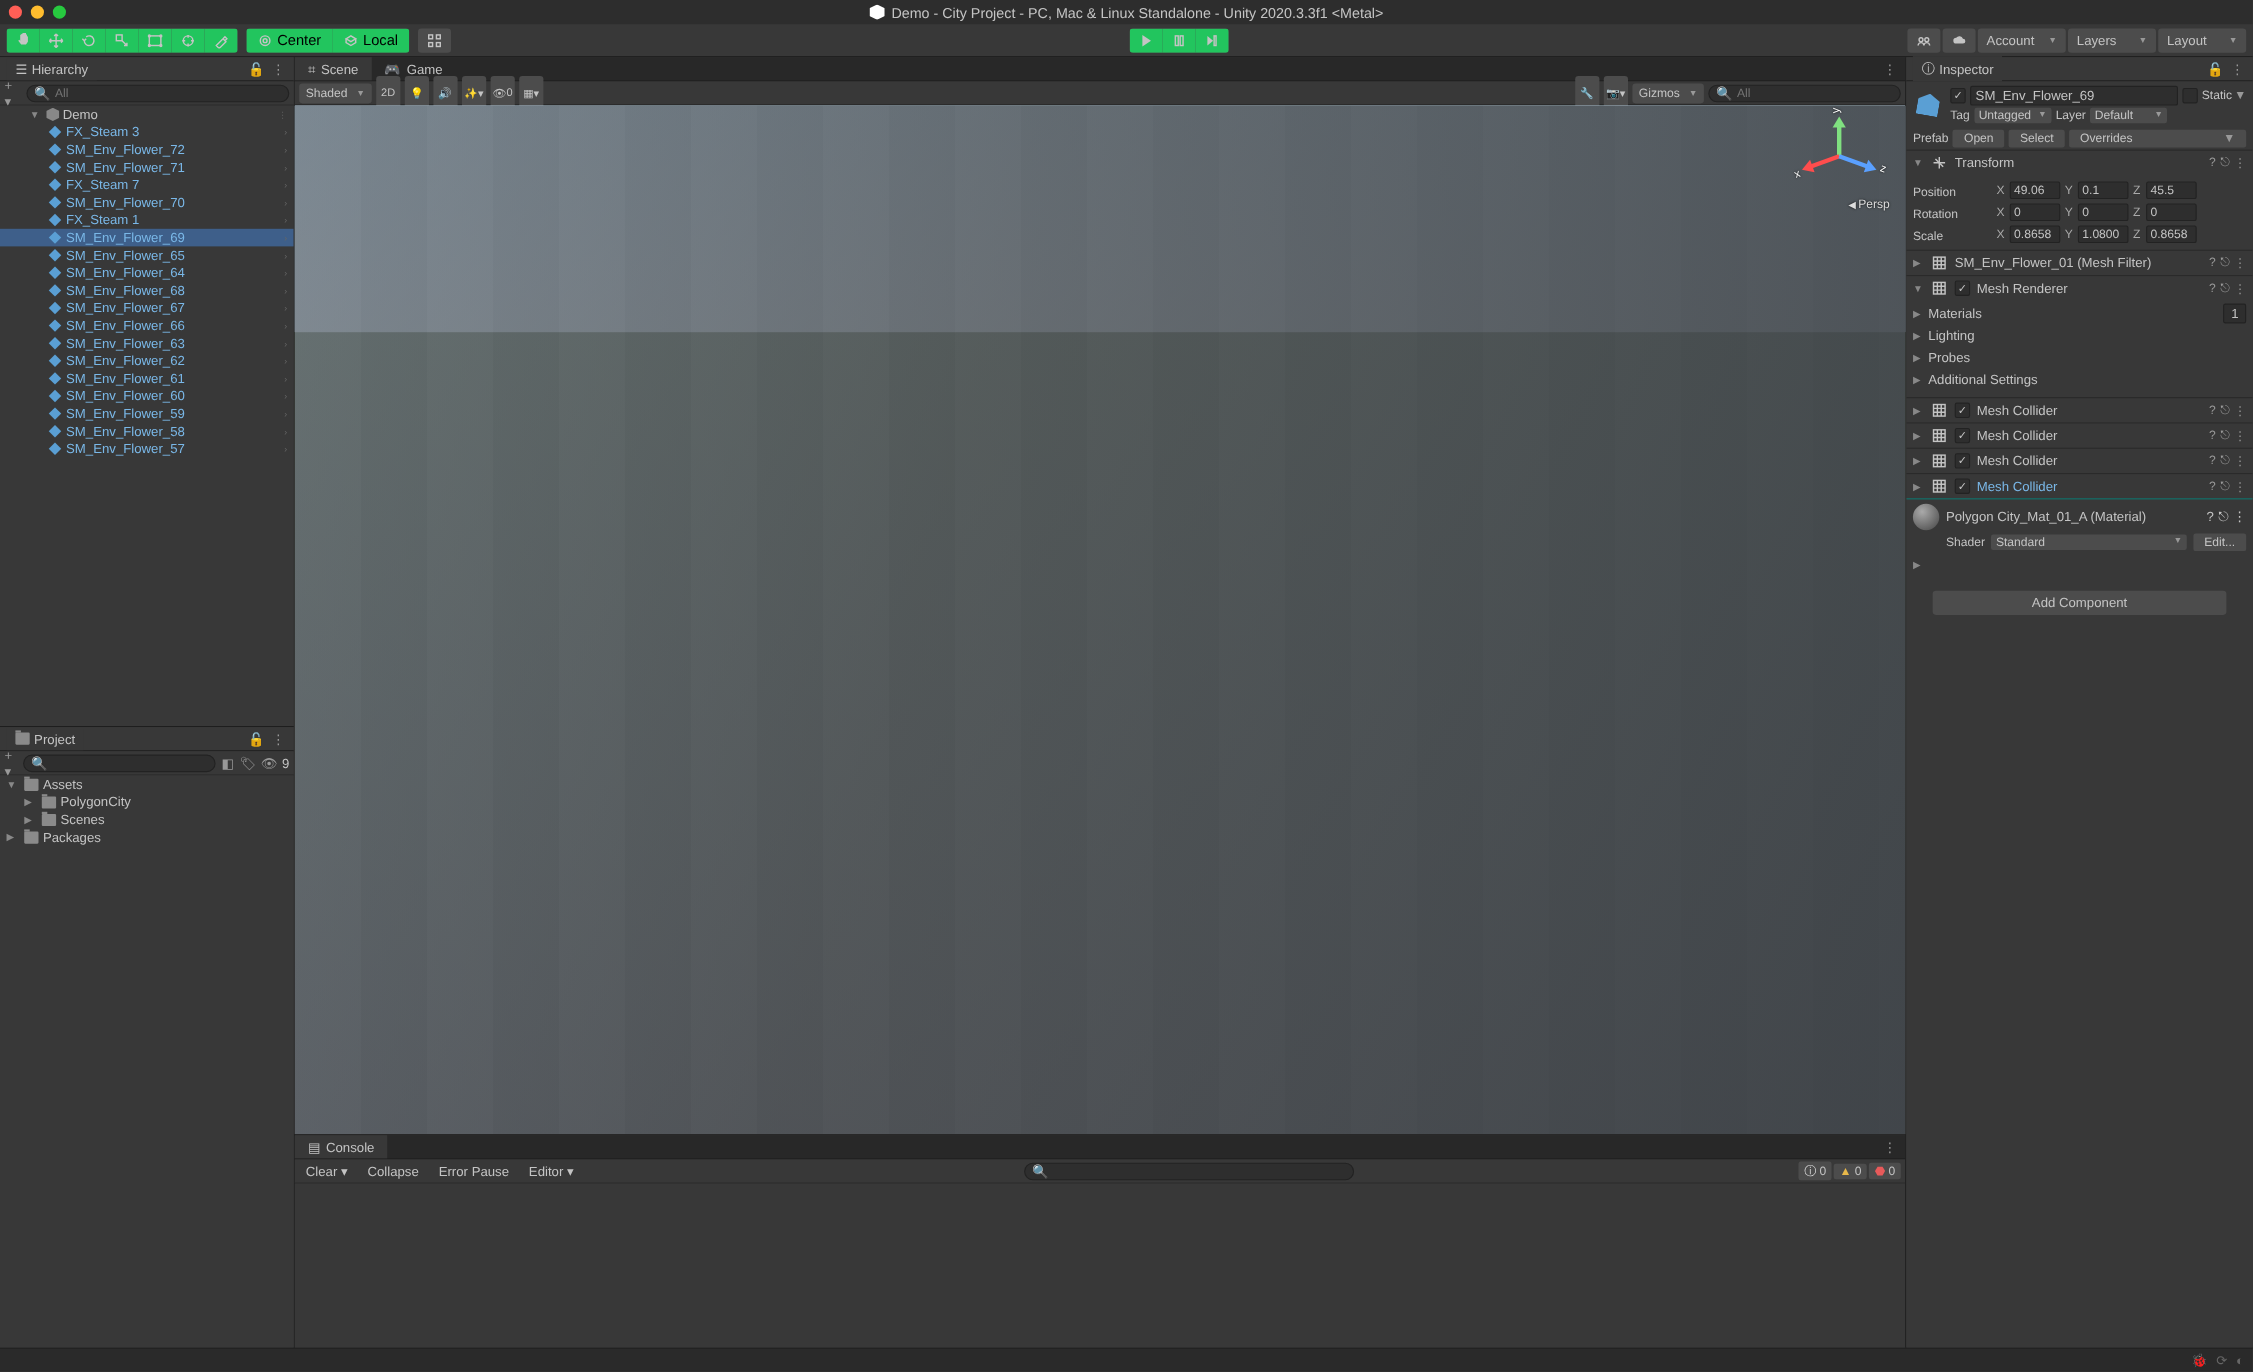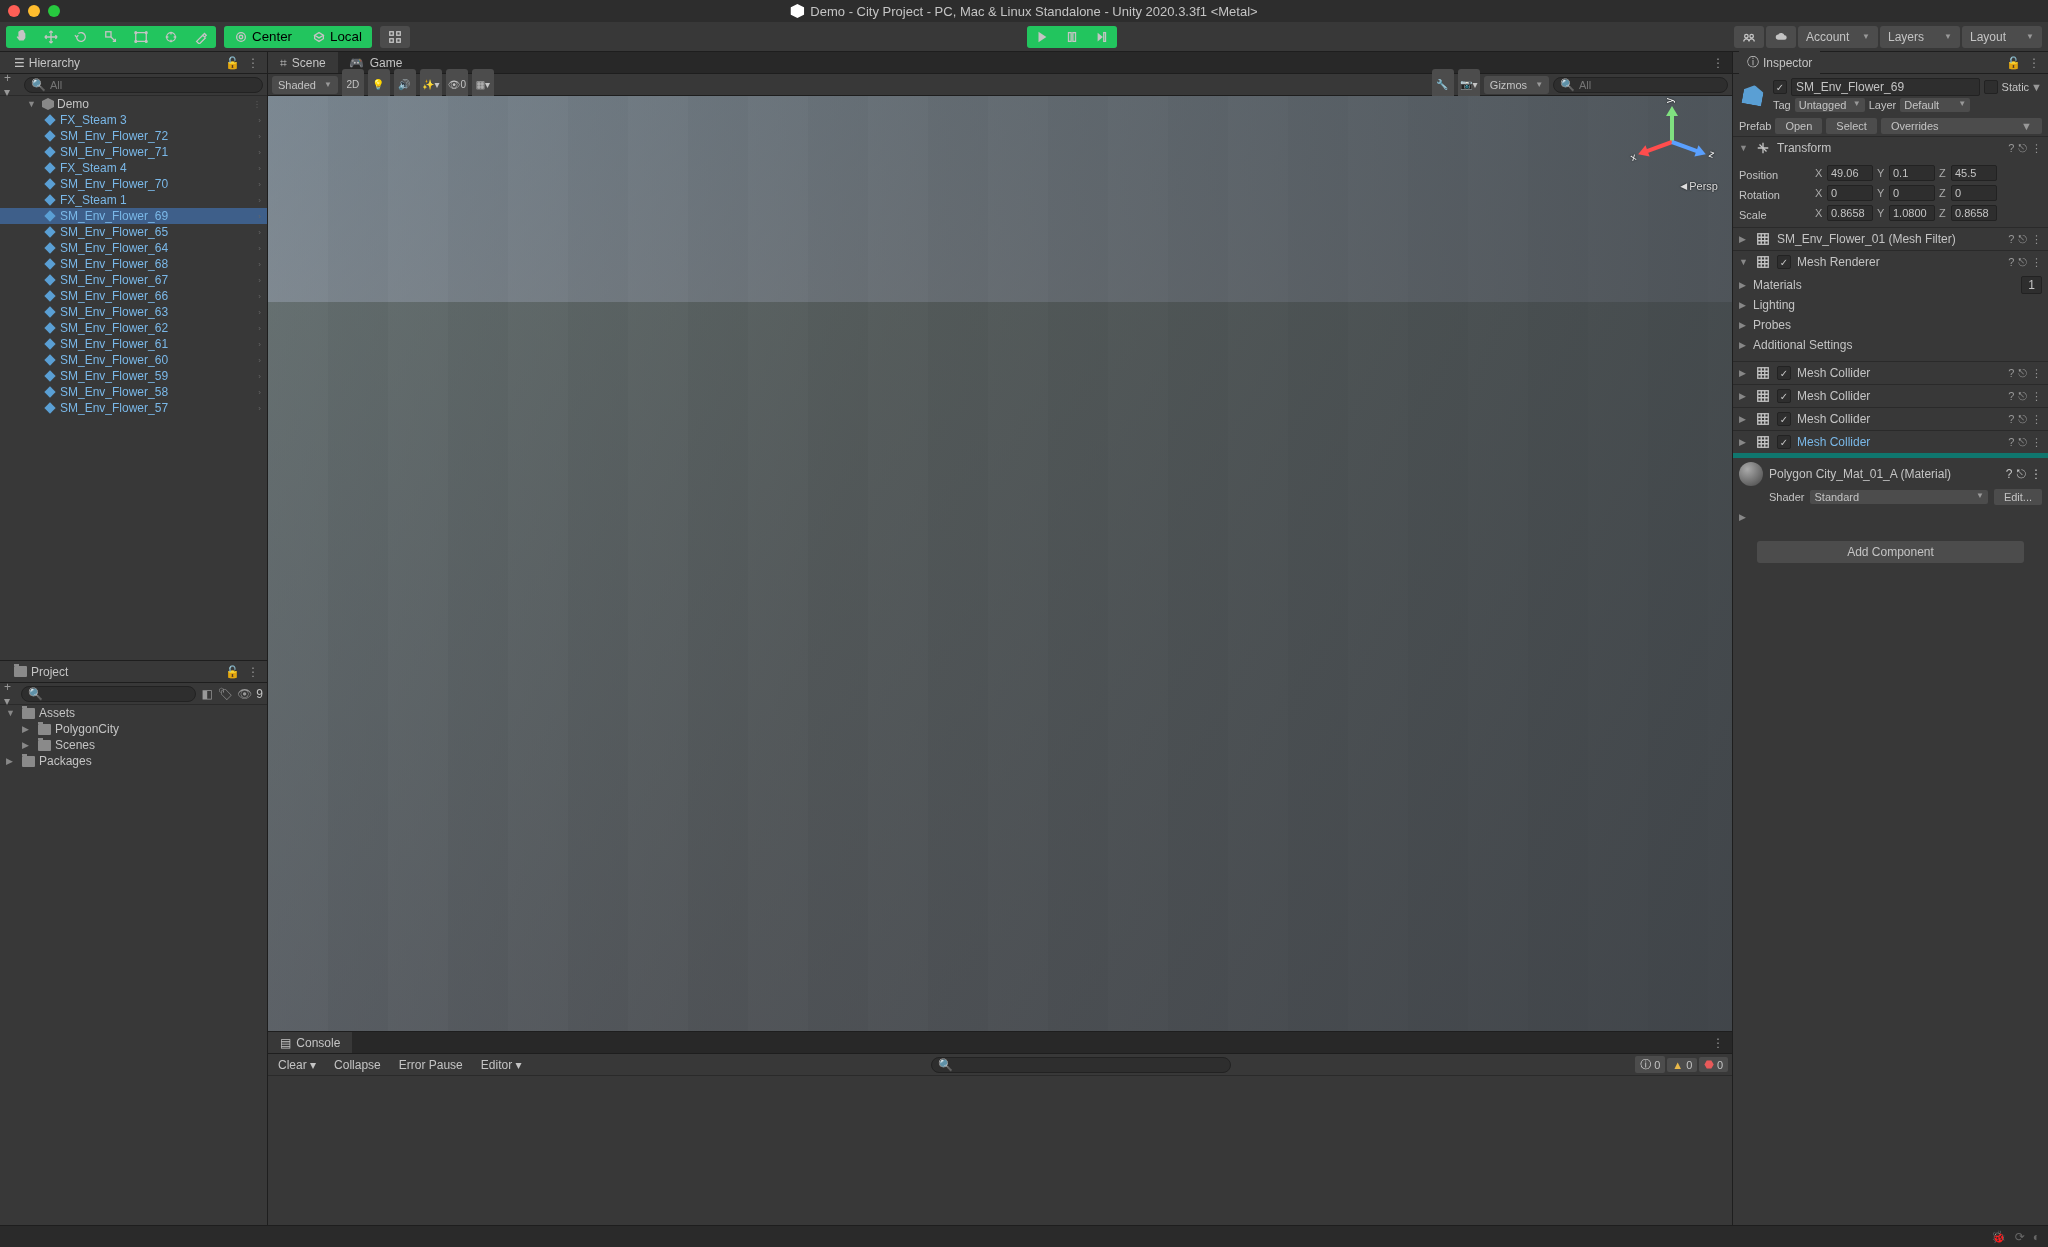--- a/index.html
+++ b/index.html
@@ -569,21 +569,21 @@
   background: #2e2e2e;
   border: 1px solid #222;
   border-radius: 2px;
   padding: 1px 6px;
   min-width: 20px;
   text-align: right;
 }
 
 
 .material-sec {
-  border-top: 5px solid #0f766e;
+  border-top: 1px solid #0f766e;
   padding: 4px 6px;
 }
 .mat-header {
   display: flex;
   align-items: center;
   gap: 6px;
 }
 .mat-sphere {
   width: 24px; height: 24px;
   border-radius: 50%;
@@ -811,21 +811,21 @@
             <span class="prefab-cube"></span>
           </span>
           <span class="label">SM_Env_Flower_71</span>
           <span class="chev">›</span>
         </div>
         <div class="tree-row">
           <span class="indent1"></span>
           <span class="prefab-icon">
             <span class="prefab-cube"></span>
           </span>
-          <span class="label">FX_Steam 4</span>
+          <span class="label">FX_Steam 7</span>
           <span class="chev">›</span>
         </div>
         <div class="tree-row">
           <span class="indent1"></span>
           <span class="prefab-icon">
             <span class="prefab-cube"></span>
           </span>
           <span class="label">SM_Env_Flower_70</span>
           <span class="chev">›</span>
         </div>

